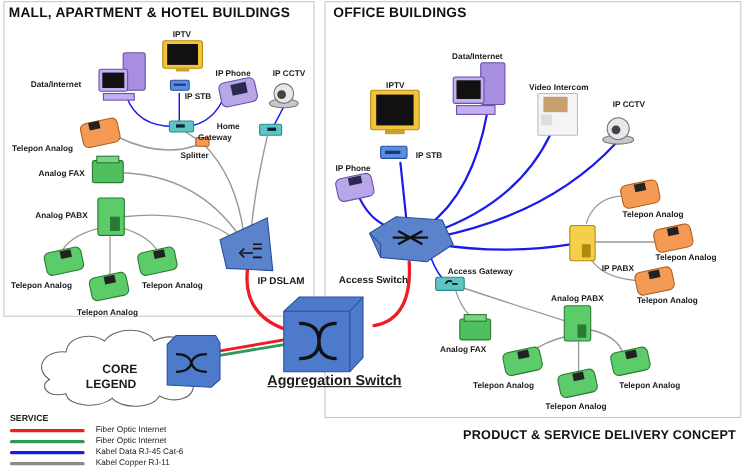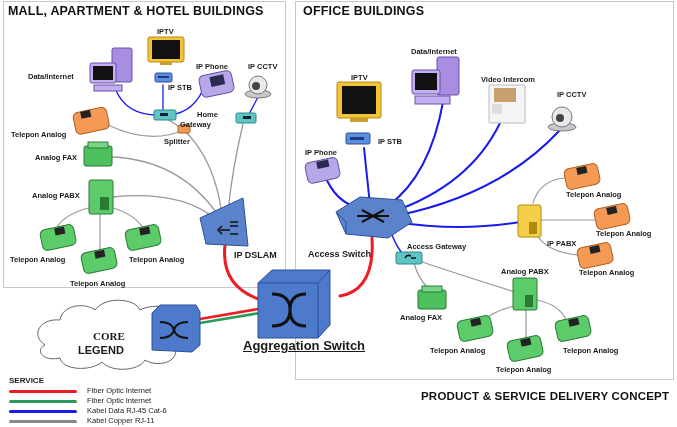--- a/index.html
+++ b/index.html
@@ -266,21 +266,21 @@
 <div class="lbl" style="left:503px;top:239px;margin-left:44px;">IP PABX</div>
 <div class="lbl" style="left:566px;top:190px;">Telepon Analog</div>
 <div class="lbl" style="left:596px;top:229px;">Telepon Analog</div>
 <div class="lbl" style="left:579px;top:268px;">Telepon Analog</div>
 <div class="lbl" style="left:501px;top:267px;">Analog PABX</div>
 <div class="lbl" style="left:400px;top:313px;">Analog FAX</div>
 <div class="lbl" style="left:430px;top:346px;">Telepon Analog</div>
 <div class="lbl" style="left:563px;top:346px;">Telepon Analog</div>
 <div class="lbl" style="left:496px;top:365px;">Telepon Analog</div>
 
-<div class="lbl" style="left:93px;top:330px;font-size:11px;font-family:Liberation Serif, serif;">CORE</div>
+<div class="lbl" style="left:93px;top:330px;font-size:11px;">CORE</div>
 <div class="lbl" style="left:78px;top:344px;font-size:11px;">LEGEND</div>
 <div class="lbl huge" style="left:243px;top:338px;">Aggregation Switch</div>
 
 <div class="lbl" style="left:9px;top:376px;font-size:8px;">SERVICE</div>
 <div class="legline" style="left:9px;top:390px;background:#ee1c24;"></div>
 <div class="leg" style="left:87px;top:386px;">Fiber Optic Internet</div>
 <div class="legline" style="left:9px;top:400px;background:#2e9a5a;"></div>
 <div class="leg" style="left:87px;top:396px;">Fiber Optic Internet</div>
 <div class="legline" style="left:9px;top:410px;background:#1a1aee;"></div>
 <div class="leg" style="left:87px;top:406px;">Kabel Data RJ-45 Cat-6</div>

